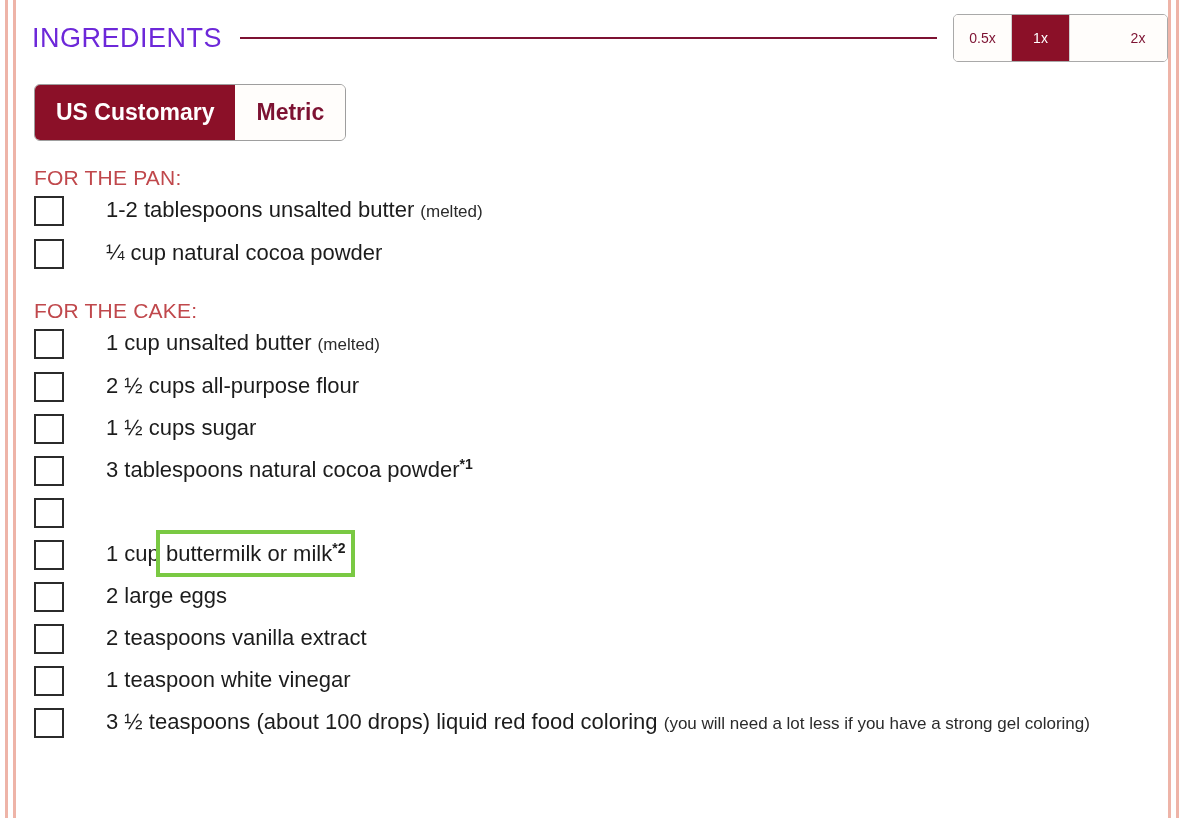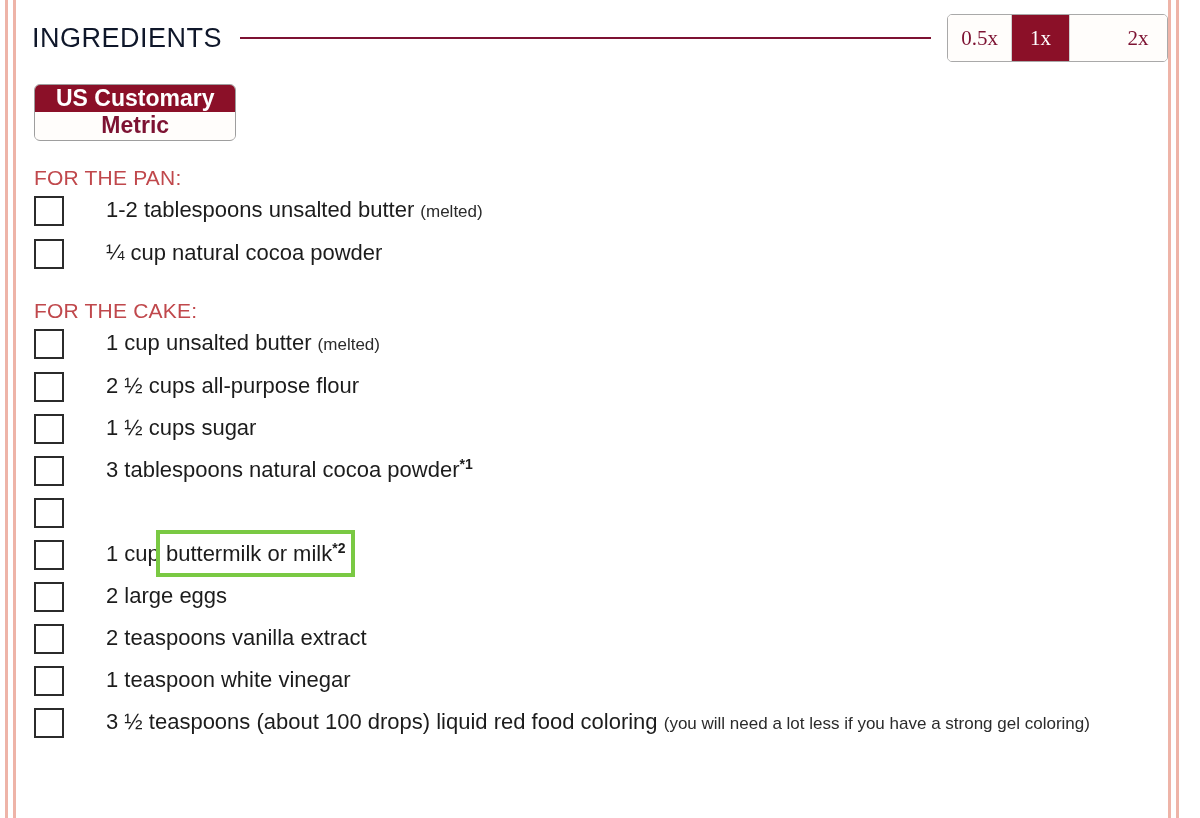--- a/index.html
+++ b/index.html
@@ -44,21 +44,21 @@
     left: 0;
     top: 14px;
     width: 1136px;
     height: 48px;
     display: flex;
     align-items: center;
   }
   .section-title {
     font-size: 27px;
     letter-spacing: 0.5px;
-    color: #0f172a;
+    color: #6d28d9;
     font-weight: 400;
     white-space: nowrap;
   }
   .title-rule {
     flex: 1;
     height: 2px;
     background: #7d1232;
     margin: 0 16px 0 18px;
     align-self: center;
   }
@@ -72,47 +72,46 @@
     background: #fffdfb;
     height: 48px;
     box-sizing: border-box;
   }
   .scale-btn {
     display: flex;
     align-items: center;
     justify-content: center;
     min-width: 58px;
     padding: 0 13px;
-    font-size: 21px;
+    font-size: 14px;
     color: #7d1232;
     background: #fffdfb;
     border: 0;
     border-right: 1px solid #cfcfcf;
     cursor: pointer;
-    font-family: Liberation Serif, serif;
+    font-family: Liberation Sans, sans-serif;
   }
   .scale-btn:last-child { border-right: 0; margin-left: 39px; }
   .scale-btn.is-active {
     background: #8b1028;
     color: #ffffff;
   }
 
   
   .unit-group {
     position: absolute;
     left: 2px;
     top: 84px;
     display: flex;
     border: 1px solid #9e9e9e;
     border-radius: 6px;
     overflow: hidden;
     height: 57px;
     box-sizing: border-box;
     background: #fffdfb;
-    flex-direction: column;
   }
   .unit-btn {
     display: flex;
     align-items: center;
     justify-content: center;
     padding: 0 21px;
     font-size: 23px;
     font-weight: bold;
     color: #7d1232;
     background: #fffdfb;

